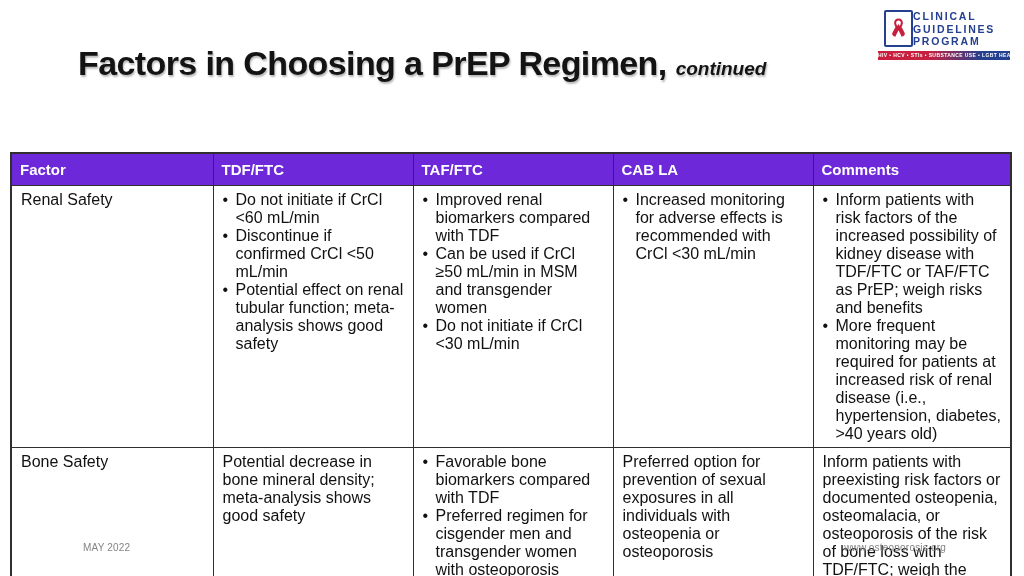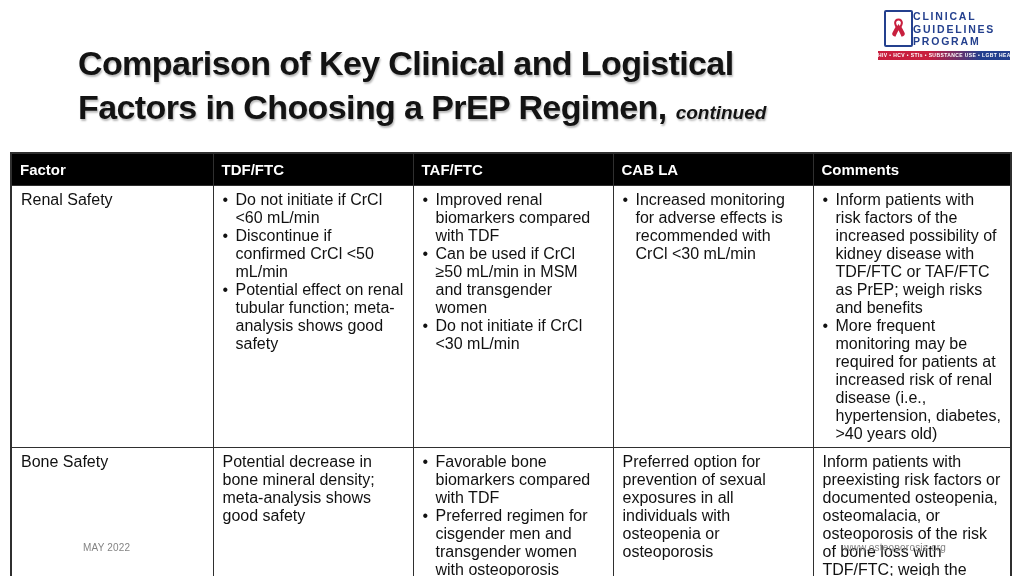--- a/index.html
+++ b/index.html
@@ -31,21 +31,21 @@
     white-space:nowrap;overflow:hidden;font-weight:bold;
   }
   
   table.cmp{
     position:absolute;left:10px;top:152px;width:1000px;
     border-collapse:collapse;table-layout:fixed;
     border:2px solid #2f2f2f;
   }
   table.cmp th,table.cmp td{border:1px solid #2f2f2f;}
   table.cmp th{
-    background:#000000;color:#fff;font-size:15px;font-weight:bold;
+    background:#6d28d9;color:#fff;font-size:15px;font-weight:bold;
     text-align:left;padding:6px 8px;height:19px;
   }
   table.cmp td{
     vertical-align:top;font-size:16px;line-height:18px;color:#111;
     padding:5px 7px 4px 9px;overflow:hidden;
   }
   tr.row-renal td{height:214px;}
   tr.row-bone td{height:121px;}
   .bullet-item{display:flex;}
   .bullet-marker{flex:0 0 13px;}
@@ -57,21 +57,20 @@
   .footer-date{left:83px;}
   .footer-center{left:0;right:0;text-align:center;}
   .footer-url{right:78px;}
 </style>
 </head>
 <body>
 
 <div class="slide">
 
   <div class="title">
-    <div>Comparison of Key Clinical and Logistical</div>
     <div><span>Factors in Choosing a PrEP Regimen,</span><span class="continued">continued</span></div>
   </div>
 
   <div class="logo">
     <div class="logo-top">
       <span class="doc-icon">
         <svg width="15" height="24" viewBox="0 0 24 36" aria-hidden="true">
           <path fill="#C81F3E" d="M12 1 C7.5 1 5 4.4 5 8 C5 10.2 5.9 12.4 7.2 14.8 L2.5 23.5 C1.2 26 2 28 4 29 L7 30.5 C8.5 27 10.2 23.4 12 19.9 C13.8 23.4 15.5 27 17 30.5 L20 29 C22 28 22.8 26 21.5 23.5 L16.8 14.8 C18.1 12.4 19 10.2 19 8 C19 4.4 16.5 1 12 1 Z M12 4.2 C14.4 4.2 15.8 5.9 15.8 8 C15.8 9.5 15.1 11.2 14 13.2 C13.4 12.1 12.7 11 12 9.9 C11.3 11 10.6 12.1 10 13.2 C8.9 11.2 8.2 9.5 8.2 8 C8.2 5.9 9.6 4.2 12 4.2 Z"></path>
         </svg>
       </span>

